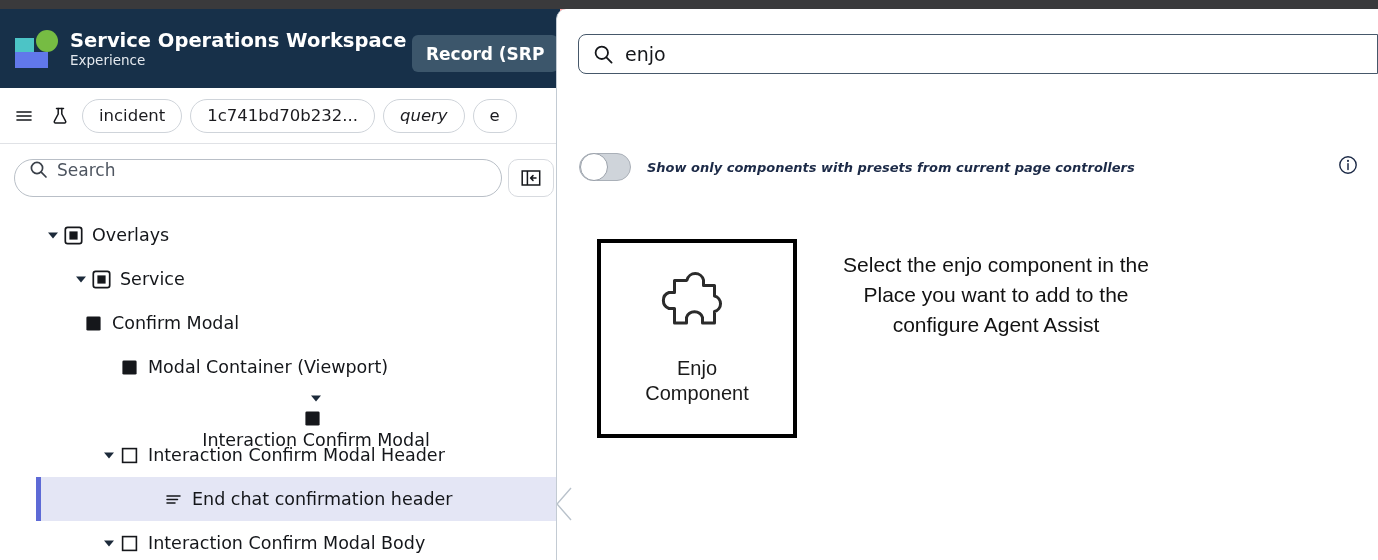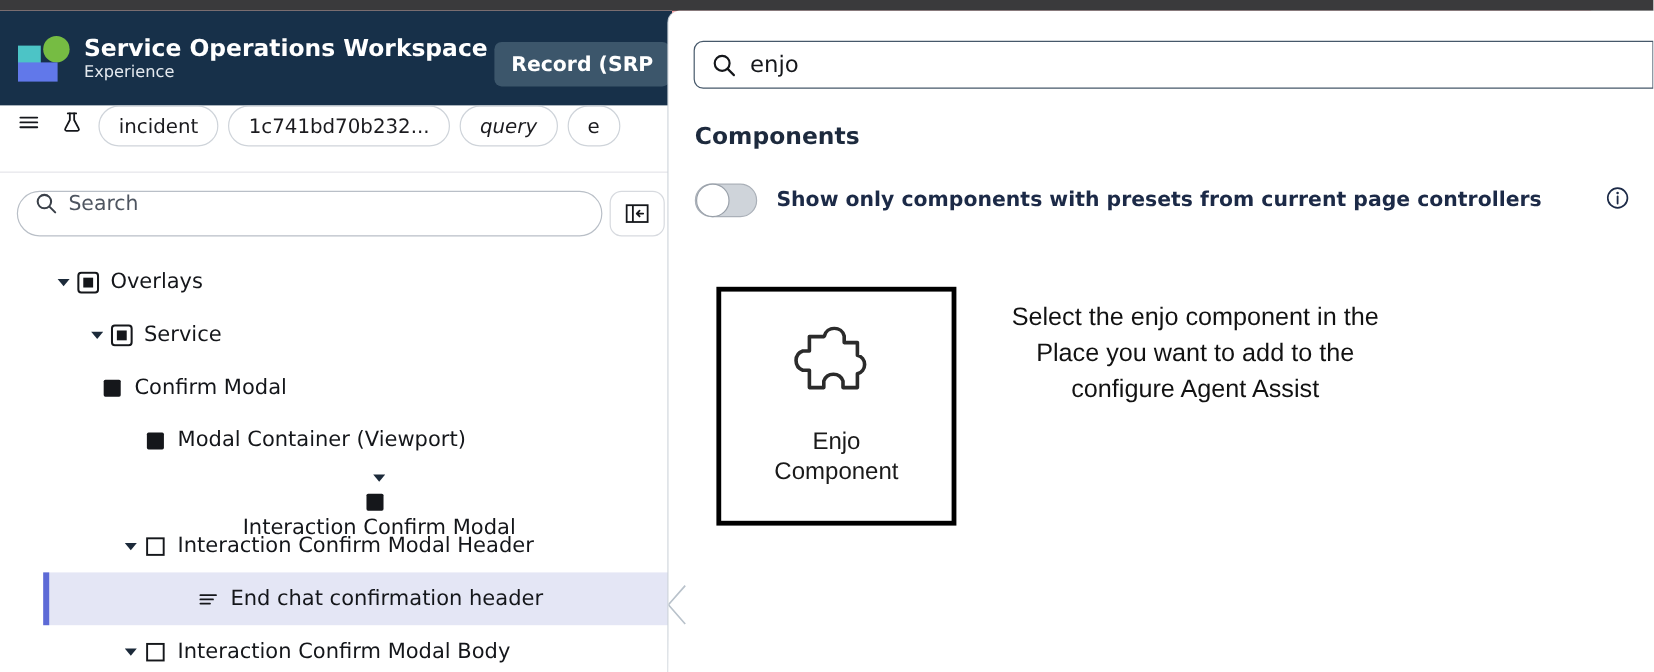--- a/index.html
+++ b/index.html
@@ -106,21 +106,21 @@
     white-space: nowrap;
   }
 
   
   .chip-bar {
     position: relative;
     height: 56px;
     background: #ffffff;
     border-bottom: 1px solid #e0e2e6;
     display: flex;
-    align-items: flex-start;
+    align-items: center;
     padding-left: 10px;
     gap: 8px;
     overflow: hidden;
   }
 
   .icon-btn {
     width: 28px; height: 28px;
     display: flex; align-items: center; justify-content: center;
     background: none; border: none; padding: 0;
     flex: 0 0 auto;
@@ -292,24 +292,25 @@
   .toggle .knob {
     position: absolute;
     left: 0px; top: -1px;
     width: 28px; height: 28px;
     border-radius: 50%;
     background: #ffffff;
     border: 1px solid #9aa1aa;
   }
 
   .toggle-label {
-    font-size: 17px;
+    font-size: 13px;
     font-weight: bold;
     color: #1c2a47;
     white-space: nowrap;
+    font-style: italic;
   }
 
   .info-icon { flex: 0 0 20px; margin-left: auto; margin-right: 2px; }
 
   
   .picker-body {
     position: absolute;
     top: 230px;
     left: 40px;
     right: 10px;
@@ -541,21 +542,20 @@
     </svg>
 
     <div class="panel-search">
       <svg width="21" height="21" viewBox="0 0 21 21" aria-hidden="true">
         <circle cx="8.8" cy="8.8" r="6.2" fill="none" stroke="#15171b" stroke-width="1.8"></circle>
         <line x1="13.4" y1="13.4" x2="18.6" y2="18.6" stroke="#15171b" stroke-width="1.8" stroke-linecap="round"></line>
       </svg>
       <span class="value">enjo</span>
     </div>
 
-    <div class="section-title">Components</div>
 
     <div class="toggle-row">
       <div class="toggle">
         <span class="knob"></span>
       </div>
       <span class="toggle-label">Show only components with presets from current page controllers</span>
       <span class="info-icon">
         <svg width="20" height="20" viewBox="0 0 20 20" aria-hidden="true">
           <circle cx="10" cy="10" r="8.2" fill="none" stroke="#1c2a47" stroke-width="1.4"></circle>
           <circle cx="10" cy="5.9" r="1.05" fill="#1c2a47"></circle>

